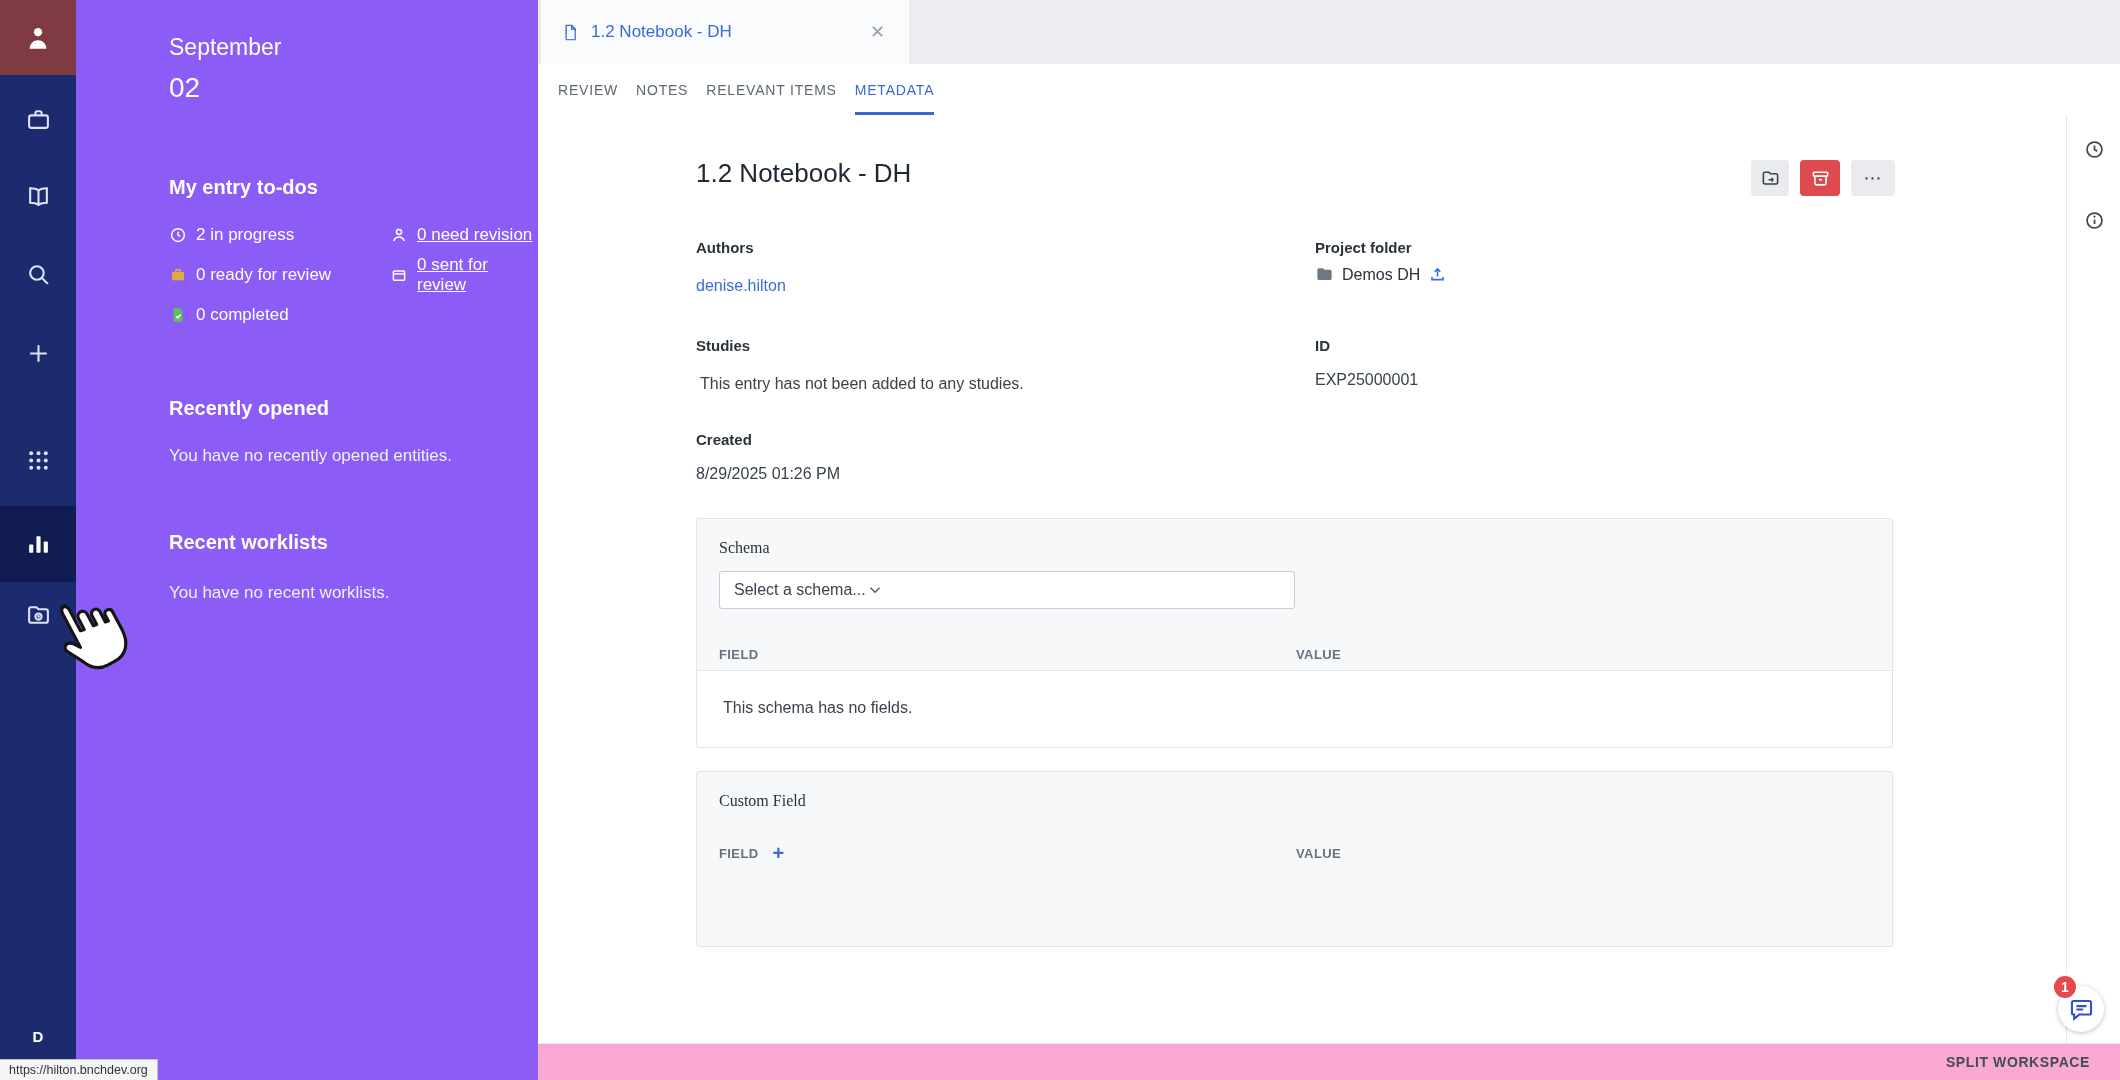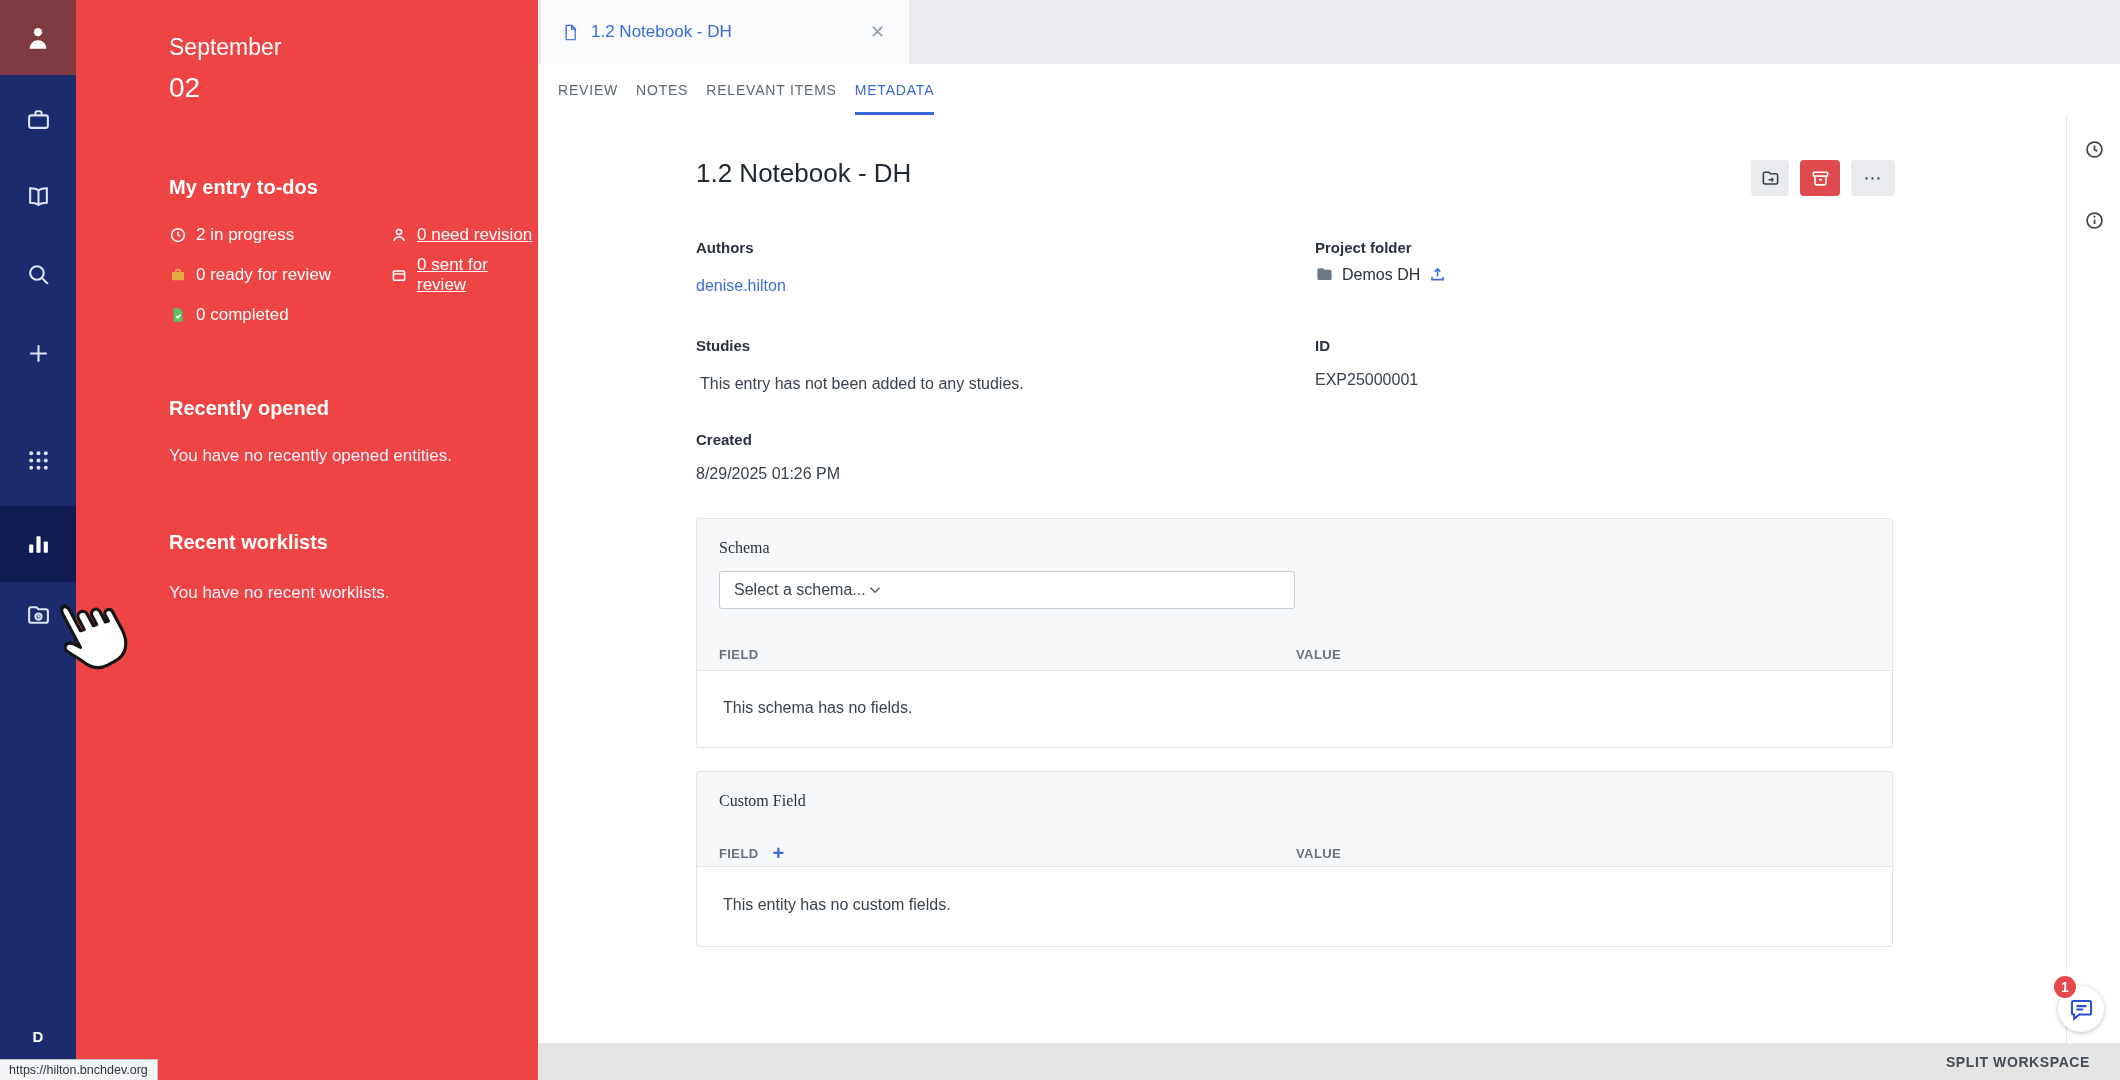--- a/index.html
+++ b/index.html
@@ -12,21 +12,21 @@
   .logo-tile{position:absolute;left:0;top:0;width:76px;height:75px;background:#803a42;
              display:flex;align-items:center;justify-content:center;}
   .rail-btn{position:absolute;left:0;width:76px;height:58px;display:flex;align-items:center;
             justify-content:center;color:#dde3f8;cursor:pointer;}
   .rail-btn svg{width:25px;height:25px;}
   .rail-btn.active{background:#111d52;color:#ffffff;height:76px;}
   .rail-avatar{position:absolute;left:0;top:1028px;width:76px;text-align:center;color:#fff;
                font-size:15px;font-weight:bold;cursor:pointer;}
 
   
-  .sidebar{position:absolute;left:76px;top:0;width:462px;height:1080px;background:#ef4444;color:#fff;z-index:4;}
+  .sidebar{position:absolute;left:76px;top:0;width:462px;height:1080px;background:#8b5cf6;color:#fff;z-index:4;}
   .sb-month{position:absolute;left:93px;top:34px;font-size:23px;}
   .sb-day{position:absolute;left:93px;top:72px;font-size:28px;}
   .sb-chevbtn{position:absolute;left:482px;top:31px;width:40px;height:40px;border-radius:50%;
               background:rgba(255,255,255,0.16);display:flex;align-items:center;justify-content:center;cursor:pointer;}
   .sb-h{position:absolute;left:93px;font-size:20px;font-weight:bold;}
   .sb-empty{position:absolute;left:93px;font-size:17px;color:#eef2ff;}
   .todo-col{position:absolute;top:224px;display:flex;flex-direction:column;gap:19px;}
   .todo-col.c1{left:93px;}
   .todo-col.c2{left:314px;text-decoration:underline;}
   .todo{display:flex;align-items:center;gap:9px;height:21px;font-size:17px;cursor:pointer;}
@@ -83,21 +83,21 @@
   .card-empty-sec{position:absolute;left:0;right:0;bottom:0;background:#fff;
                   border-top:1px solid #e1e4e8;border-radius:0 0 3px 3px;}
   .card-empty-text{position:absolute;left:26px;font-size:16px;color:#39424d;}
   .schema-select{position:absolute;left:22px;top:52px;width:576px;height:38px;background:#fff;
                  border:1px solid #c8cdd3;border-radius:3px;display:flex;align-items:center;
                  padding:0 14px;box-sizing:border-box;font-size:16px;color:#39424d;cursor:pointer;}
   .schema-select svg{margin-left:auto;width:18px;height:18px;color:#555d66;}
   .field-plus{color:#3a6bd9;font-size:20px;font-weight:bold;cursor:pointer;line-height:13px;}
 
   
-  .footer{position:absolute;left:538px;right:0;bottom:0;height:36px;background:#e5e5e5;
+  .footer{position:absolute;left:538px;right:0;bottom:0;height:36px;background:#f9a8d4;
           border-top:1px solid #e5e8ec;}
   .split-ws{position:absolute;right:30px;top:0;height:36px;display:flex;align-items:center;
             font-size:14px;font-weight:bold;letter-spacing:0.6px;color:#444c55;cursor:pointer;}
 
   
   .chat{position:absolute;left:2056px;top:980px;width:52px;height:52px;z-index:40;cursor:pointer;}
   .chat-circle{position:absolute;left:2px;top:6px;width:46px;height:46px;border-radius:50%;background:#fff;
                box-shadow:0 1px 5px rgba(0,0,0,0.25);display:flex;align-items:center;justify-content:center;}
   .chat-circle svg{width:27px;height:27px;color:#2a4fd6;}
   .chat-badge{position:absolute;left:-4px;top:-6px;width:26px;height:26px;border-radius:50%;background:#e5484d;
@@ -388,23 +388,20 @@
     </div>
   </div>
 
   <div class="card" style="top:656px;height:176px">
     <div class="card-title">Custom Field</div>
     <div class="colhdr" style="left:22px;top:74px;display:flex;gap:14px;align-items:center">
       <span>FIELD</span>
       <span class="field-plus">+</span>
     </div>
     <div class="colhdr" style="left:599px;top:74px">VALUE</div>
-    <div class="card-empty-sec" style="height:79px">
-      <div class="card-empty-text" style="top:29px">This entity has no custom fields.</div>
-    </div>
   </div>
 </div>
 
 <div class="footer">
   <div class="split-ws">SPLIT WORKSPACE</div>
 </div>
 
 <div class="chat">
   <div class="chat-circle">
     <svg viewBox="0 0 24 24" fill="none" stroke="currentColor" stroke-width="1.8" width="27" height="27">

